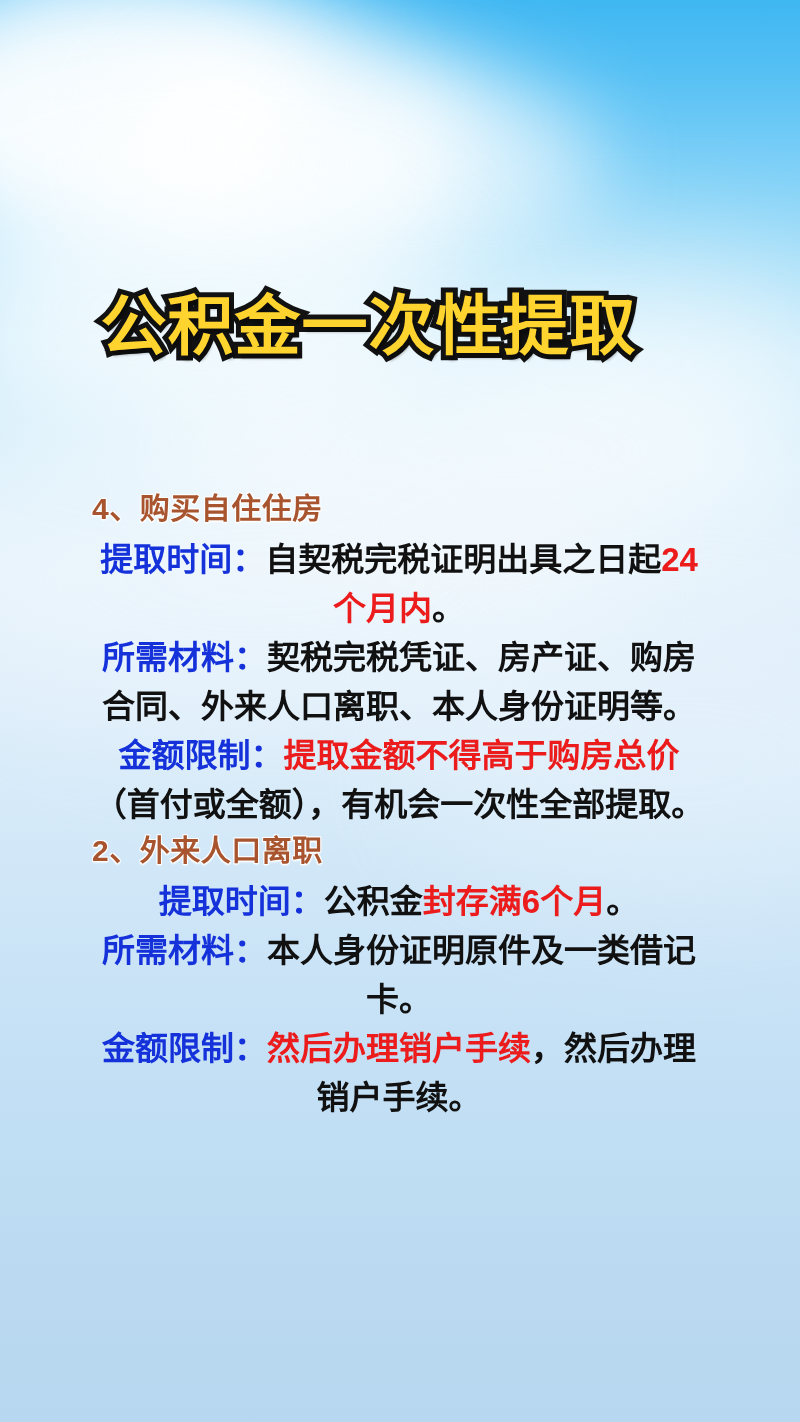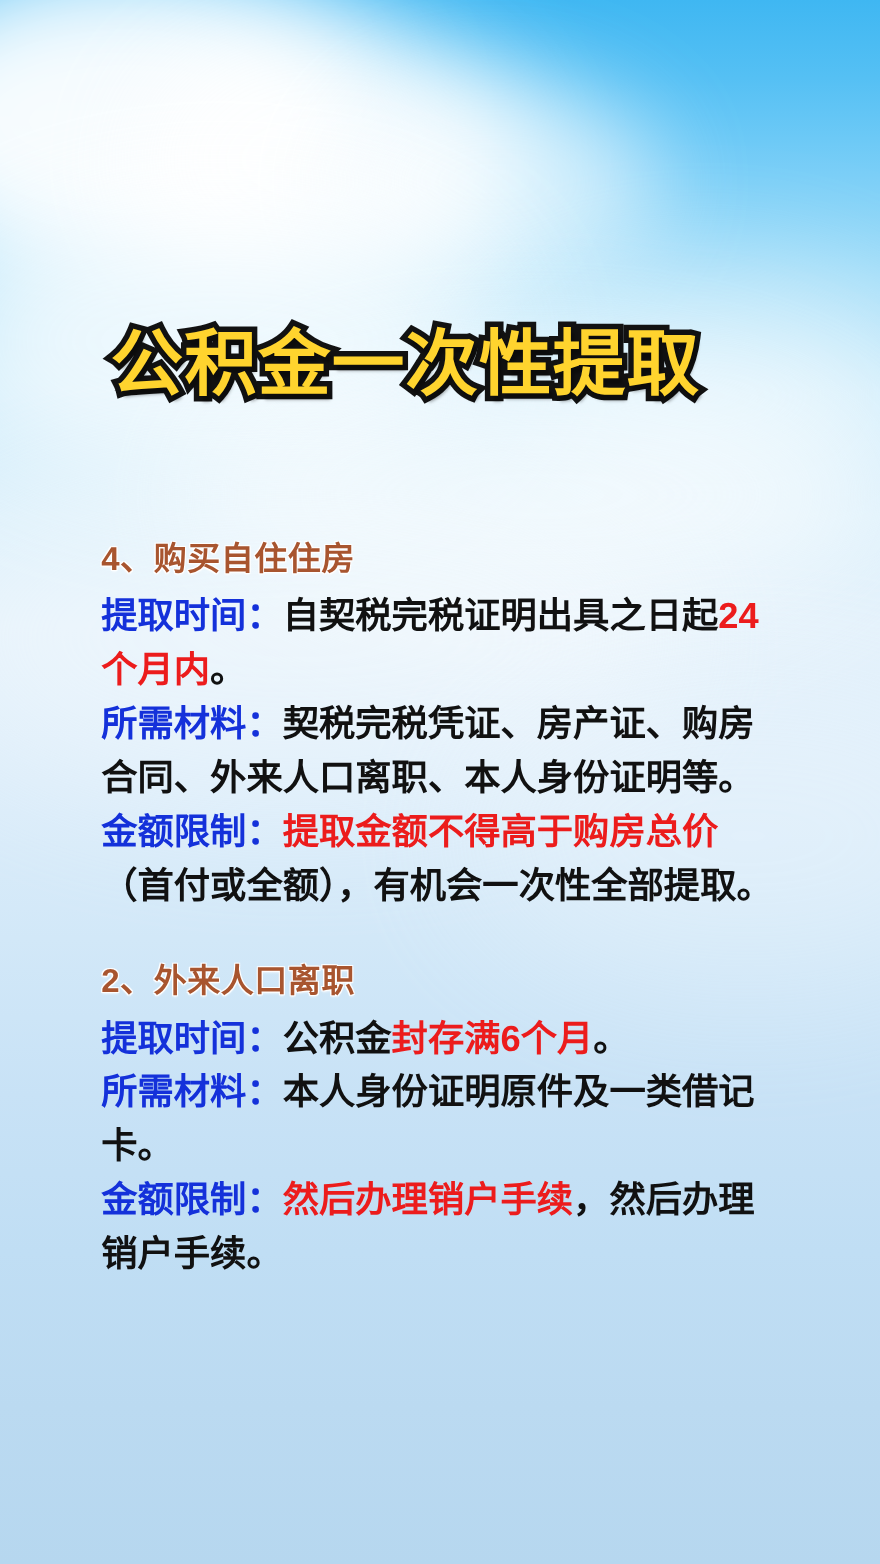--- a/index.html
+++ b/index.html
@@ -96,20 +96,21 @@
     height: 100%;
   }
 
   
   .headline-wrap {
     position: absolute;
     left: 0;
     top: 296px;
     width: 737px;
     text-align: center;
+    font-family: Liberation Mono, monospace;
   }
   .headline {
     display: inline-block;
     font-size: 66px;
     line-height: 1.08;
     font-weight: bold;
     letter-spacing: 1px;
     color: #FFD42E;
     -webkit-text-stroke: 10px #121212;
     paint-order: stroke fill;
@@ -119,21 +120,21 @@
 
   
   .body-block {
     position: absolute;
     left: 92px;
     top: 487px;
     width: 614px;
   }
 
   .section { margin: 0; }
-  .section + .section { margin-top: 42px; }
+  .section + .section { }
 
   .sec-title {
     font-size: 30px;
     line-height: 44px;
     font-weight: bold;
     color: #A8552F;
     letter-spacing: .5px;
     text-shadow:
        1px  1px 0 rgba(255,255,255,.92),
       -1px  1px 0 rgba(255,255,255,.92),
@@ -142,21 +143,21 @@
        0px  2px 2px rgba(255,255,255,.7);
     margin: 0 0 4px 0;
   }
 
   .para {
     font-size: 33px;
     line-height: 49px;
     font-weight: bold;
     color: #111111;
     margin: 0;
-    text-align: left;
+    text-align: center;
     word-break: break-all;
   }
 
   .lbl {
     color: #1431DA;
     font-weight: bold;
   }
   .red {
     color: #EC1C1C;
     font-weight: bold;

